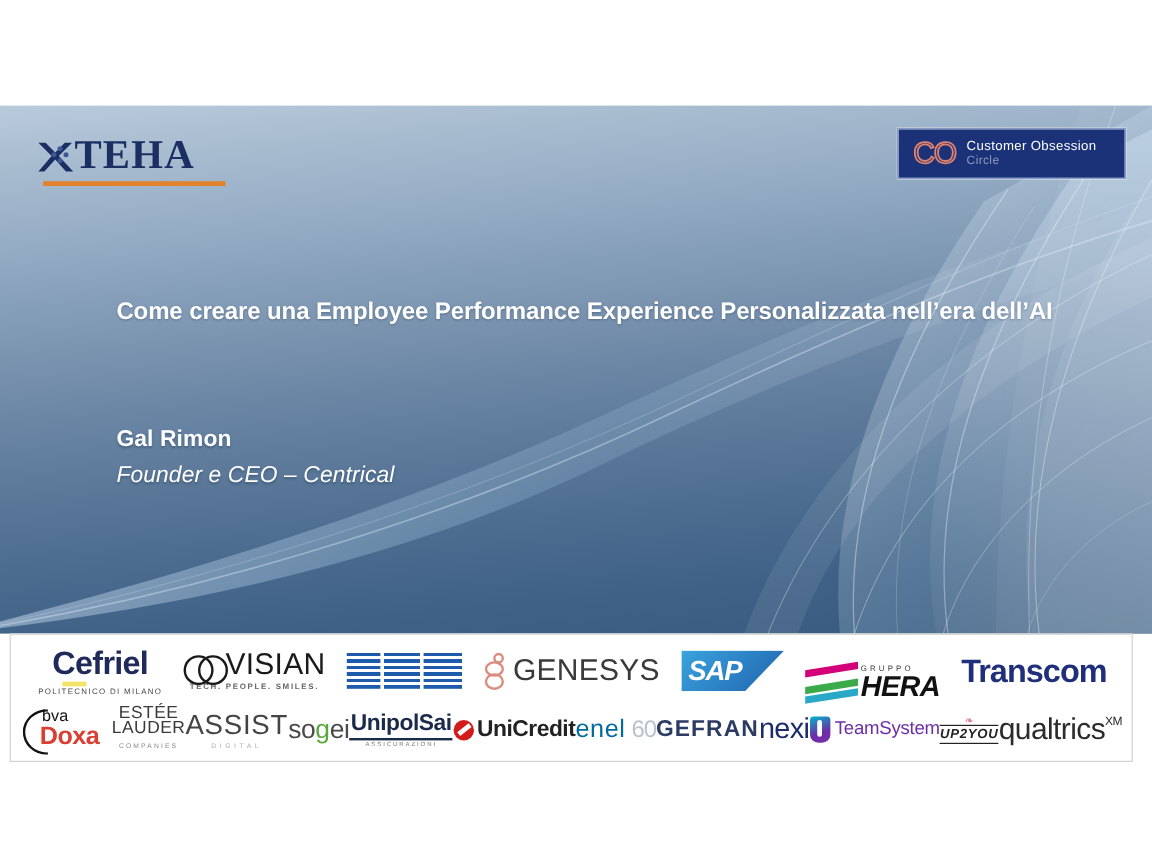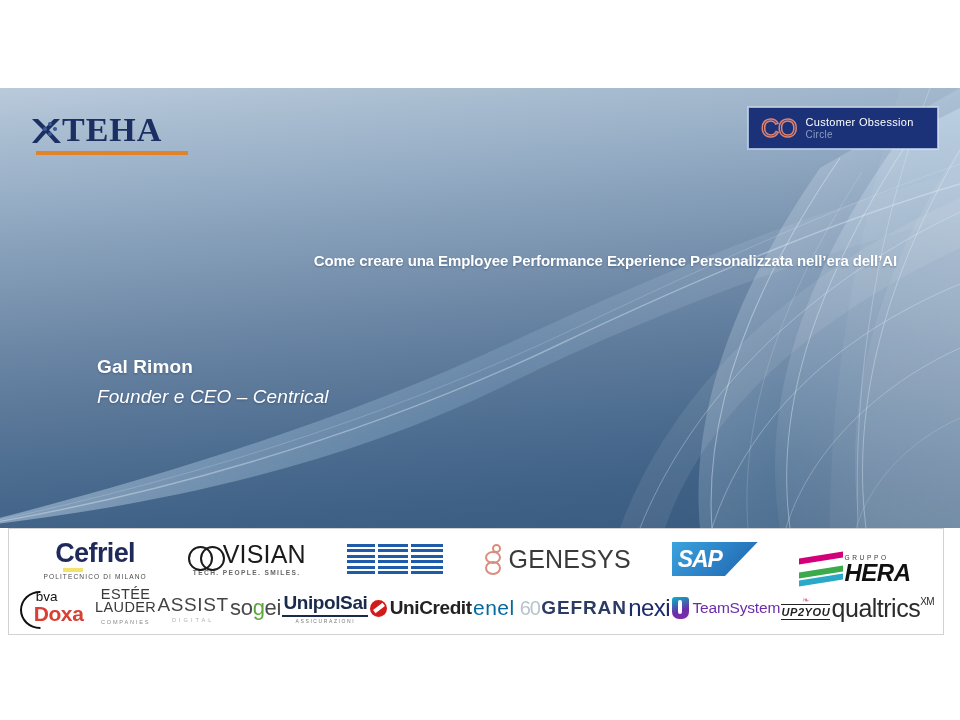--- a/index.html
+++ b/index.html
@@ -124,26 +124,25 @@
     display: block;
   }
 
   
   #headline {
     position: absolute;
     left: 97px;
     top: 156px;
     width: 800px;
     color: #ffffff;
-    font-size: 15px;
+    font-size: 20px;
     font-weight: bold;
     line-height: 33px;
     letter-spacing: -0.1px;
     text-shadow: 0 1px 2px rgba(20,40,70,.35);
-    text-align: right;
   }
   #speaker-name {
     position: absolute;
     left: 97px;
     top: 268px;
     color: #ffffff;
     font-size: 19px;
     font-weight: bold;
     letter-spacing: .1px;
     text-shadow: 0 1px 2px rgba(20,40,70,.35);
@@ -265,21 +264,21 @@
   .doxa-bva { position: absolute; left: 16px; top: 0px; font-size: 13.5px; color: #111; font-weight: 500; }
   .doxa-word { position: absolute; left: 14px; top: 13px; font-size: 21px; font-weight: bold; color: #d93f32; letter-spacing: -.4px; }
 
   
   .estee { display: flex; flex-direction: column; align-items: center; line-height: 13px; }
   .estee-l { font-size: 14.5px; color: #3a3a3a; letter-spacing: .4px; }
   .estee-sub { font-size: 5.6px; color: #888; letter-spacing: 1.8px; margin-top: 2px; }
 
   
   .assist { display: flex; flex-direction: column; align-items: center; }
-  .assist-w { font-size: 19px; color: #444; letter-spacing: .6px; }
+  .assist-w { font-size: 23px; color: #444; letter-spacing: .6px; }
   .assist-sub { font-size: 5.6px; color: #b0b0b0; letter-spacing: 3px; margin-top: 1px; }
 
   
   .sogei { font-size: 22px; color: #4a4a4a; letter-spacing: -.3px; }
   .sogei em { font-style: normal; color: #5aa83c; }
 
   
   .unipol { display: flex; flex-direction: column; align-items: center; }
   .unipol-w { font-size: 19px; font-weight: bold; color: #1a2a4a; letter-spacing: -.4px; }
   .unipol-rule { width: 86px; height: 2px; background: #1a2a4a; margin-top: 1px; }
@@ -464,20 +463,23 @@
               <i></i>
               <i></i>
             </span>
           <span class="hera-txt">
             <span class="hera-gruppo">GRUPPO</span>
             <span class="hera-word">HERA</span>
           </span>
         </div>
       </div>
 
+      <div class="logo-cell">
+        <div class="transcom">Transcom</div>
+      </div>
     </div>
 
     <div class="logo-row" id="logo-row-2">
 
       <div class="logo-cell">
         <div class="doxa-wrap">
           <span class="doxa-arc"></span>
           <span class="doxa-bva">bva</span>
           <span class="doxa-word">Doxa</span>
         </div>

